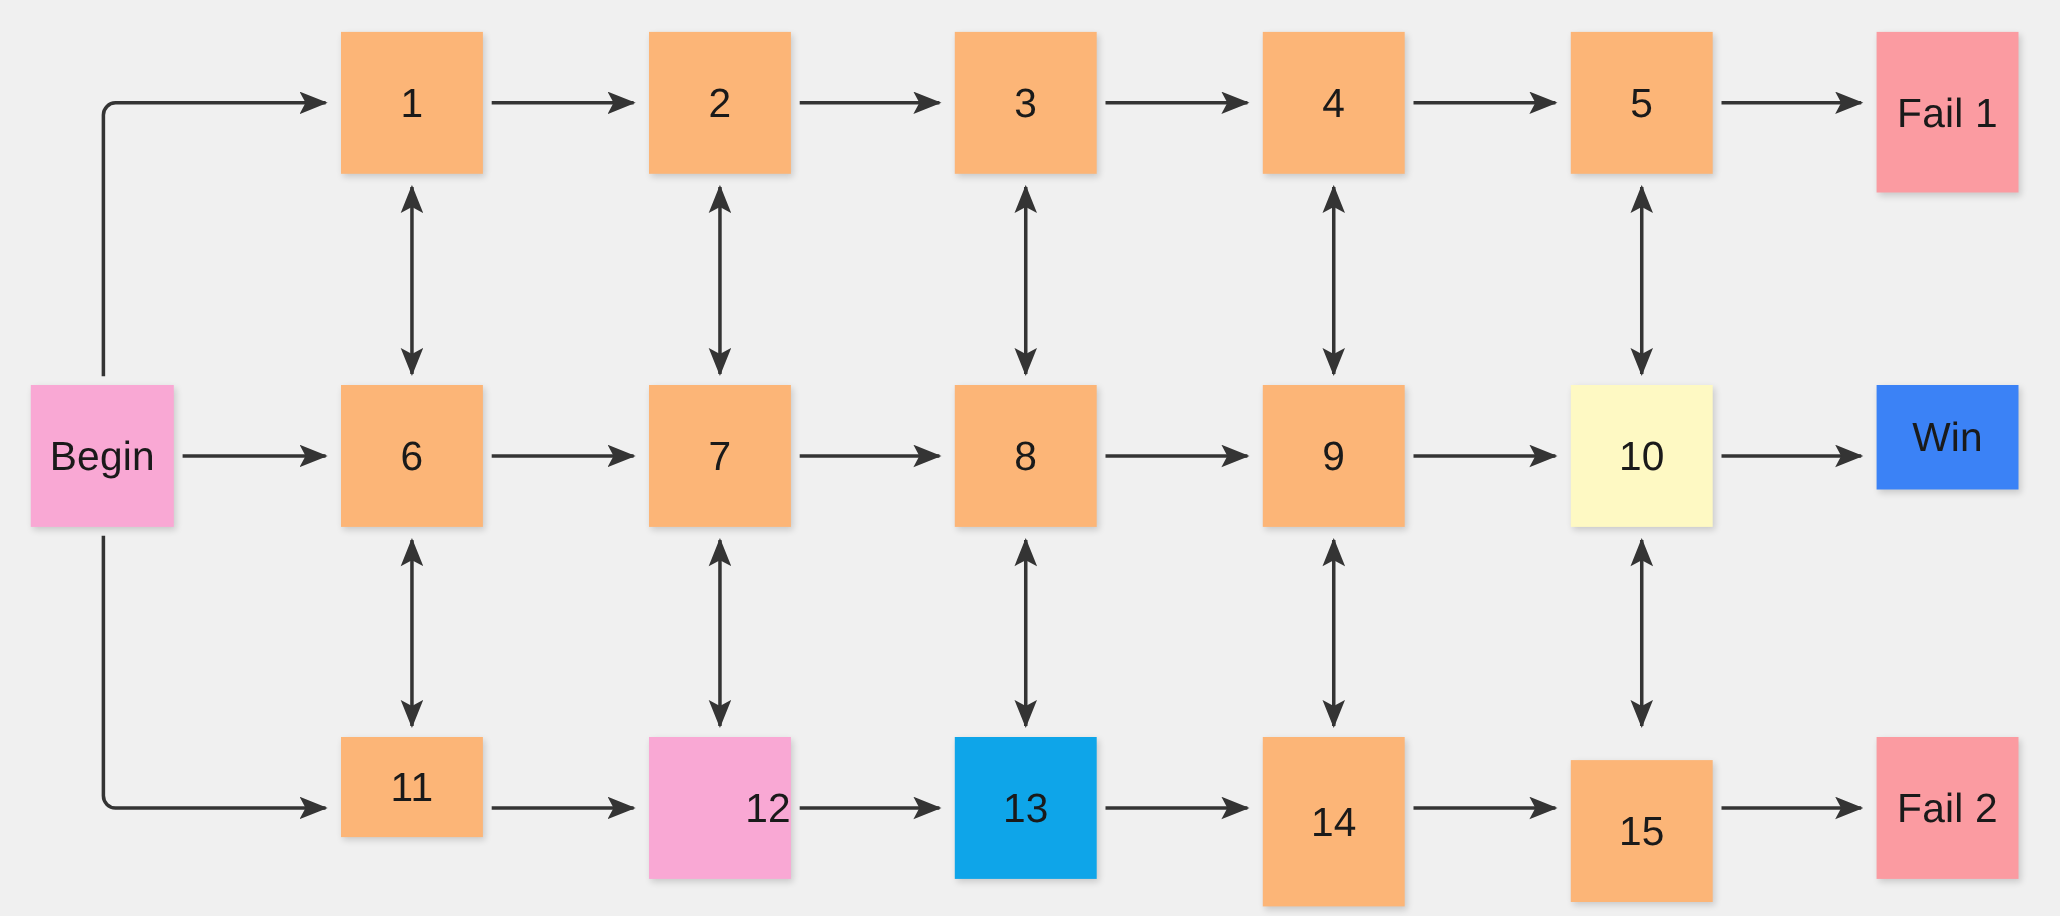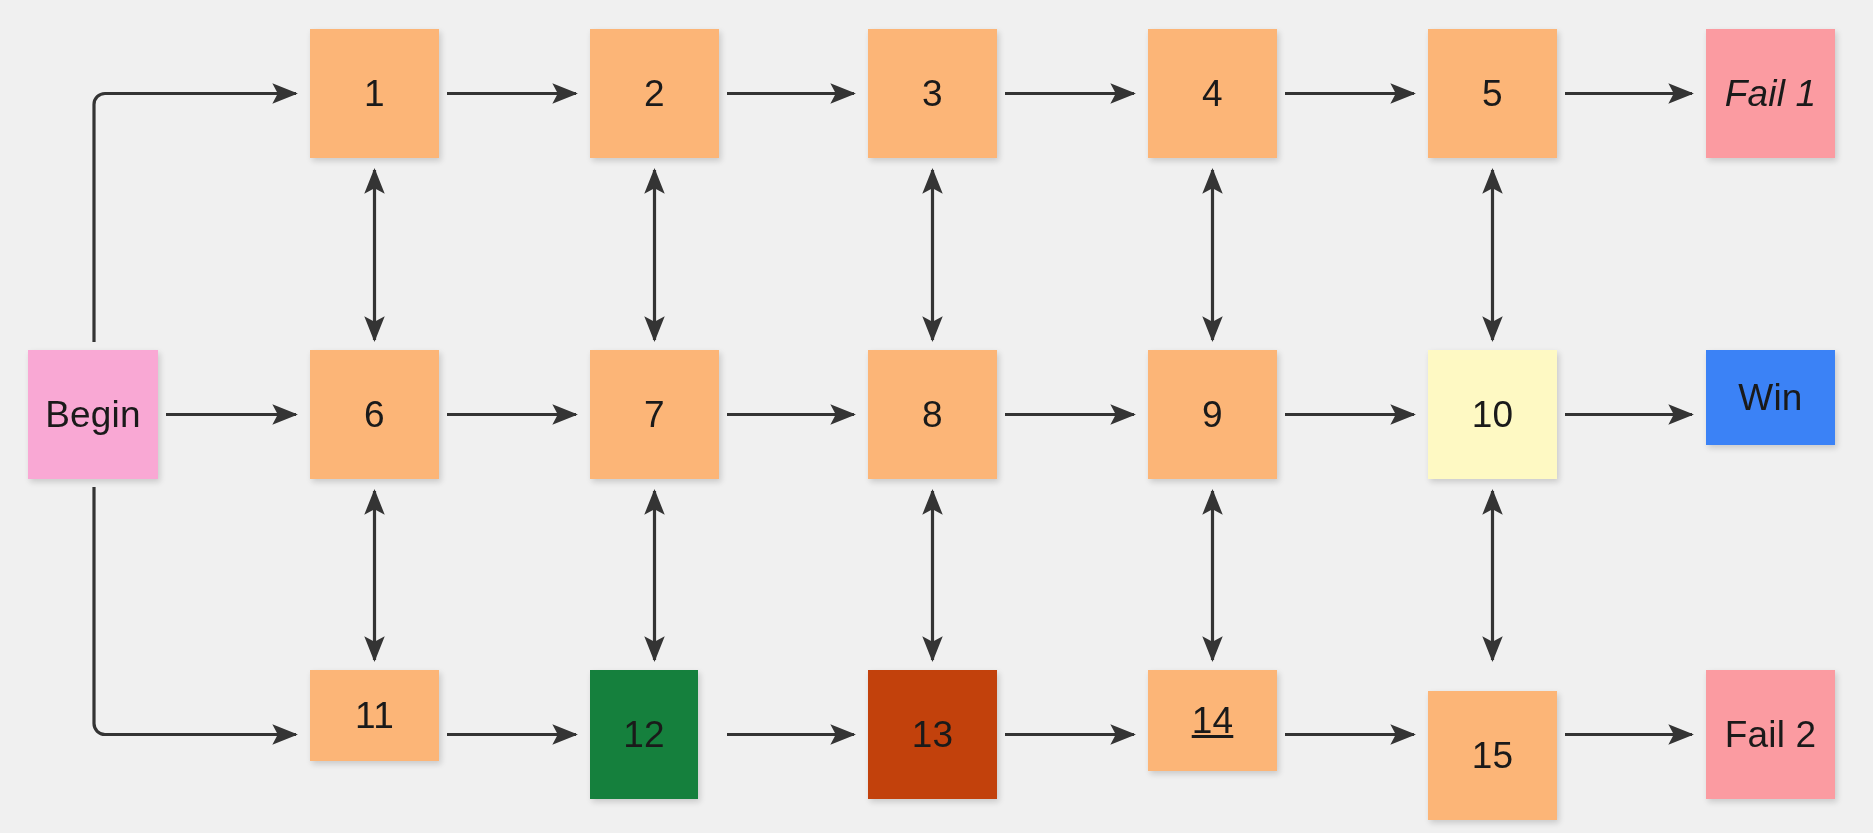--- a/index.html
+++ b/index.html
@@ -102,21 +102,21 @@
       </div>
       <div class="node" style="left: 868px; top: 29px; width: 129px; height: 129px; background: rgb(252, 181, 119);">
         <span class="node-label">3</span>
       </div>
       <div class="node" style="left: 1148px; top: 29px; width: 129px; height: 129px; background: rgb(252, 181, 119);">
         <span class="node-label">4</span>
       </div>
       <div class="node" style="left: 1428px; top: 29px; width: 129px; height: 129px; background: rgb(252, 181, 119);">
         <span class="node-label">5</span>
       </div>
-      <div class="node" style="left: 1706px; top: 29px; width: 129px; height: 129px; background: rgb(251, 155, 161); font-style: italic;">
+      <div class="node" style="left: 1706px; top: 29px; width: 129px; height: 146px; background: rgb(251, 155, 161);">
         <span class="node-label">Fail 1</span>
       </div>
       <div class="node" style="left: 310px; top: 350px; width: 129px; height: 129px; background: rgb(252, 181, 119);">
         <span class="node-label">6</span>
       </div>
       <div class="node" style="left: 590px; top: 350px; width: 129px; height: 129px; background: rgb(252, 181, 119);">
         <span class="node-label">7</span>
       </div>
       <div class="node" style="left: 868px; top: 350px; width: 129px; height: 129px; background: rgb(252, 181, 119);">
         <span class="node-label">8</span>
@@ -126,27 +126,27 @@
       </div>
       <div class="node" style="left: 1428px; top: 350px; width: 129px; height: 129px; background: #fef9c3;">
         <span class="node-label">10</span>
       </div>
       <div class="node" style="left: 1706px; top: 350px; width: 129px; height: 95px; background: #3b82f6;">
         <span class="node-label">Win</span>
       </div>
       <div class="node" style="left: 310px; top: 670px; width: 129px; height: 91px; background: rgb(252, 181, 119);">
         <span class="node-label">11</span>
       </div>
-      <div class="node" style="left: 590px; top: 670px; width: 108px; height: 129px; background: #15803d;">
+      <div class="node" style="left: 590px; top: 670px; width: 129px; height: 129px; background: #f9a8d4; justify-content: flex-end;">
         <span class="node-label">12</span>
       </div>
-      <div class="node" style="left: 868px; top: 670px; width: 129px; height: 129px; background: #c2410c;">
+      <div class="node" style="left: 868px; top: 670px; width: 129px; height: 129px; background: #0ea5e9;">
         <span class="node-label">13</span>
       </div>
-      <div class="node" style="left: 1148px; top: 670px; width: 129px; height: 101px; background: rgb(252, 181, 119); text-decoration: underline;">
+      <div class="node" style="left: 1148px; top: 670px; width: 129px; height: 154px; background: rgb(252, 181, 119);">
         <span class="node-label">14</span>
       </div>
       <div class="node" style="left: 1428px; top: 670px; width: 129px; height: 129px; background: rgb(252, 181, 119); margin-top: 21px;">
         <span class="node-label">15</span>
       </div>
       <div class="node" style="left: 1706px; top: 670px; width: 129px; height: 129px; background: rgb(251, 155, 161); justify-content: center;">
         <span class="node-label">Fail 2</span>
       </div>
     </div>
 

